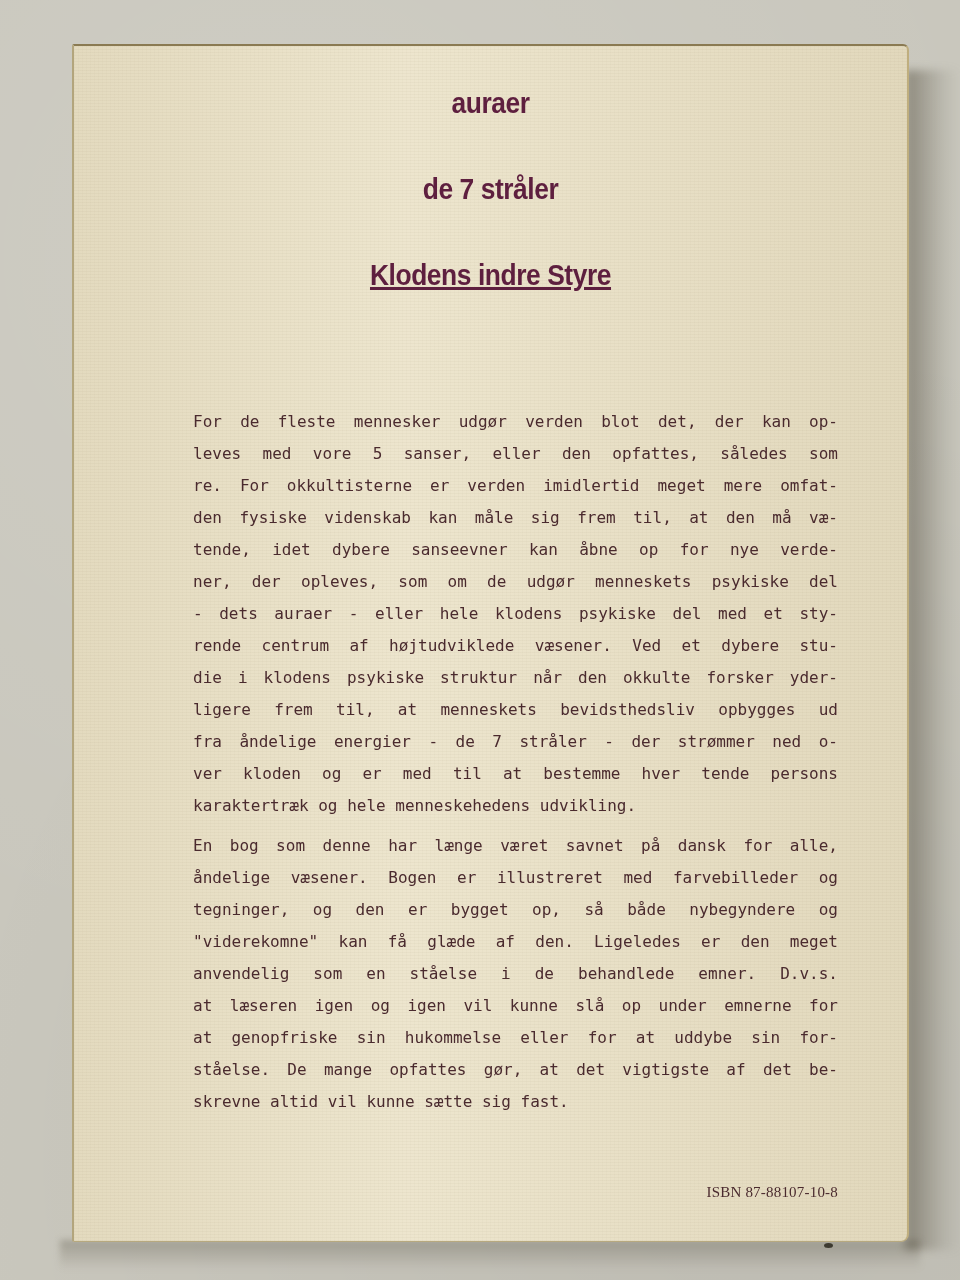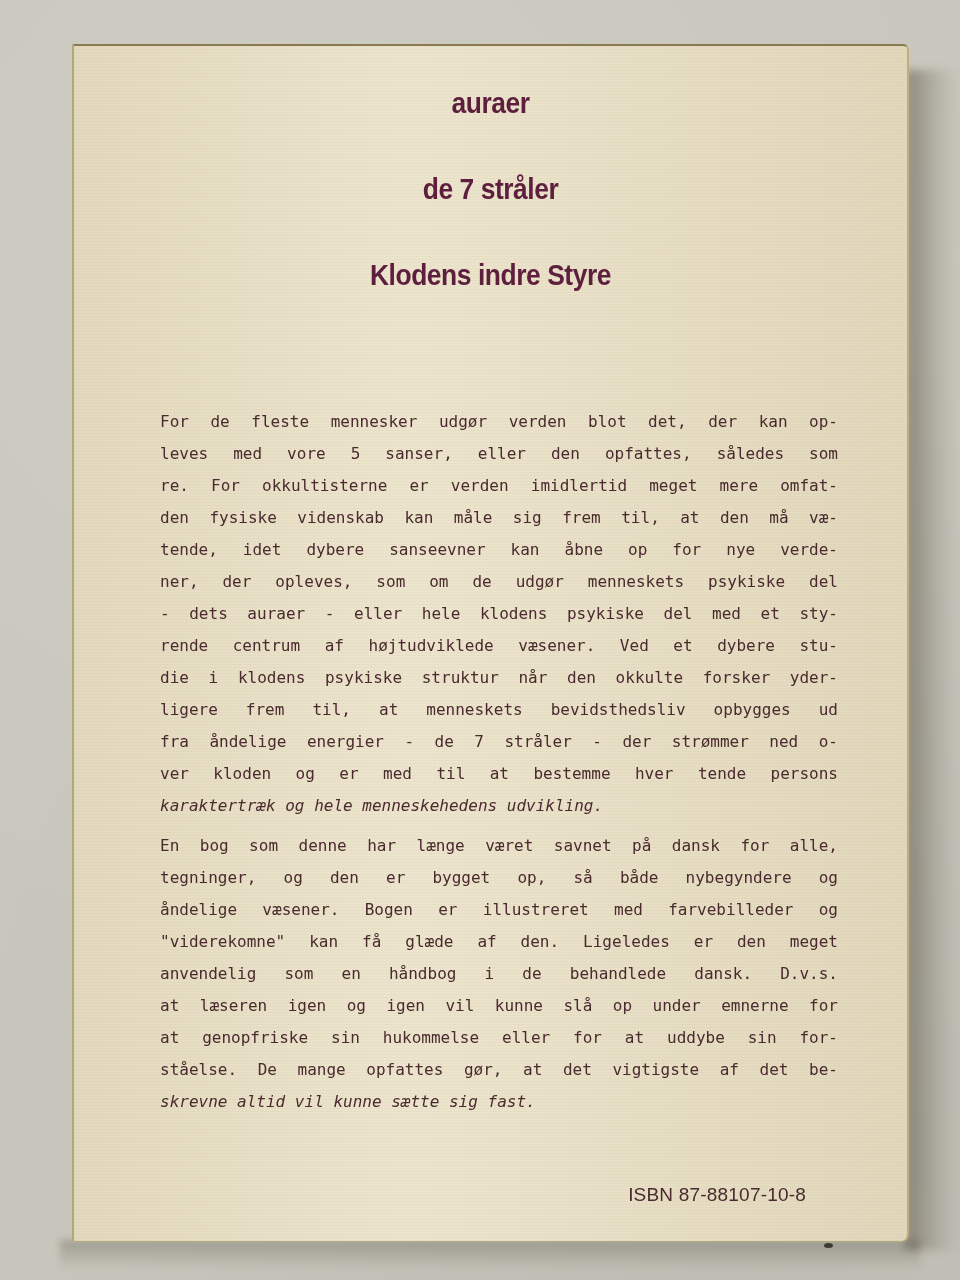--- a/index.html
+++ b/index.html
@@ -67,53 +67,53 @@
     }
     .title-line {
       display: block;
       font-size: 30px;
       letter-spacing: -0.5px;
       transform: scaleX(0.88);
       transform-origin: center;
     }
     .title-1 { position: absolute; left: 0; right: 0; top: 0; }
     .title-2 { position: absolute; left: 0; right: 0; top: 86px; text-align: center; }
-    .title-3 { position: absolute; left: 0; right: 0; top: 172px; font-size: 32px; }
+    .title-3 { position: absolute; left: 0; right: 0; top: 172px; font-size: 32px; text-decoration: underline; }
 
     .body-text {
       position: absolute;
       left: 86px;
       width: 678px;
       color: #4a2a2e;
       font-family: "DejaVu Sans Mono", "Liberation Mono", monospace;
       font-size: 16px;
       line-height: 32px;
     }
     .para-1 { top: 360px; }
     .para-2 { top: 784px; }
     .line {
       display: block;
       text-align: justify;
       text-align-last: justify;
       white-space: nowrap;
       height: 32px;
+      margin-left: 33px;
     }
     .line.last {
       text-align-last: left;
-      font-style: italic;
     }
     .isbn {
       position: absolute;
-      left: 528px;
+      left: 560px;
       top: 1138px;
       width: 204px;
       text-align: right;
       color: #4a2a2e;
-      font-family: Liberation Sans, sans-serif;
-      font-size: 19px;
+      font-family: Liberation Serif, serif;
+      font-size: 15px;
       letter-spacing: 0.2px;
     }
     .scuff {
       position: absolute;
       width: 9px;
       height: 5px;
       border-radius: 50%;
       background: #3d3a30;
       left: 824px;
       top: 1243px;
@@ -150,24 +150,24 @@
     <span class="line">rende centrum af højtudviklede væsener. Ved et dybere stu-</span>
     <span class="line">die i klodens psykiske struktur når den okkulte forsker yder-</span>
     <span class="line">ligere frem til, at menneskets bevidsthedsliv opbygges ud</span>
     <span class="line">fra åndelige energier - de 7 stråler - der strømmer ned o-</span>
     <span class="line">ver kloden og er med til at bestemme hver tende persons</span>
     <span class="line last">karaktertræk og hele menneskehedens udvikling.</span>
   </div>
 
   <div class="body-text para-2">
     <span class="line">En bog som denne har længe været savnet på dansk for alle,</span>
+    <span class="line">åndelige væsener. Bogen er illustreret med farvebilleder og</span>
     <span class="line">tegninger, og den er bygget op, så både nybegyndere og</span>
-    <span class="line">åndelige væsener. Bogen er illustreret med farvebilleder og</span>
     <span class="line">"viderekomne" kan få glæde af den. Ligeledes er den meget</span>
-    <span class="line">anvendelig som en håndbog i de behandlede dansk. D.v.s.</span>
+    <span class="line">anvendelig som en ståelse i de behandlede emner. D.v.s.</span>
     <span class="line">at læseren igen og igen vil kunne slå op under emnerne for</span>
     <span class="line">at genopfriske sin hukommelse eller for at uddybe sin for-</span>
     <span class="line">ståelse. De mange opfattes gør, at det vigtigste af det be-</span>
     <span class="line last">skrevne altid vil kunne sætte sig fast.</span>
   </div>
 
   <div class="isbn">ISBN 87-88107-10-8</div>
 </div>
 
 <div class="scuff"></div>

